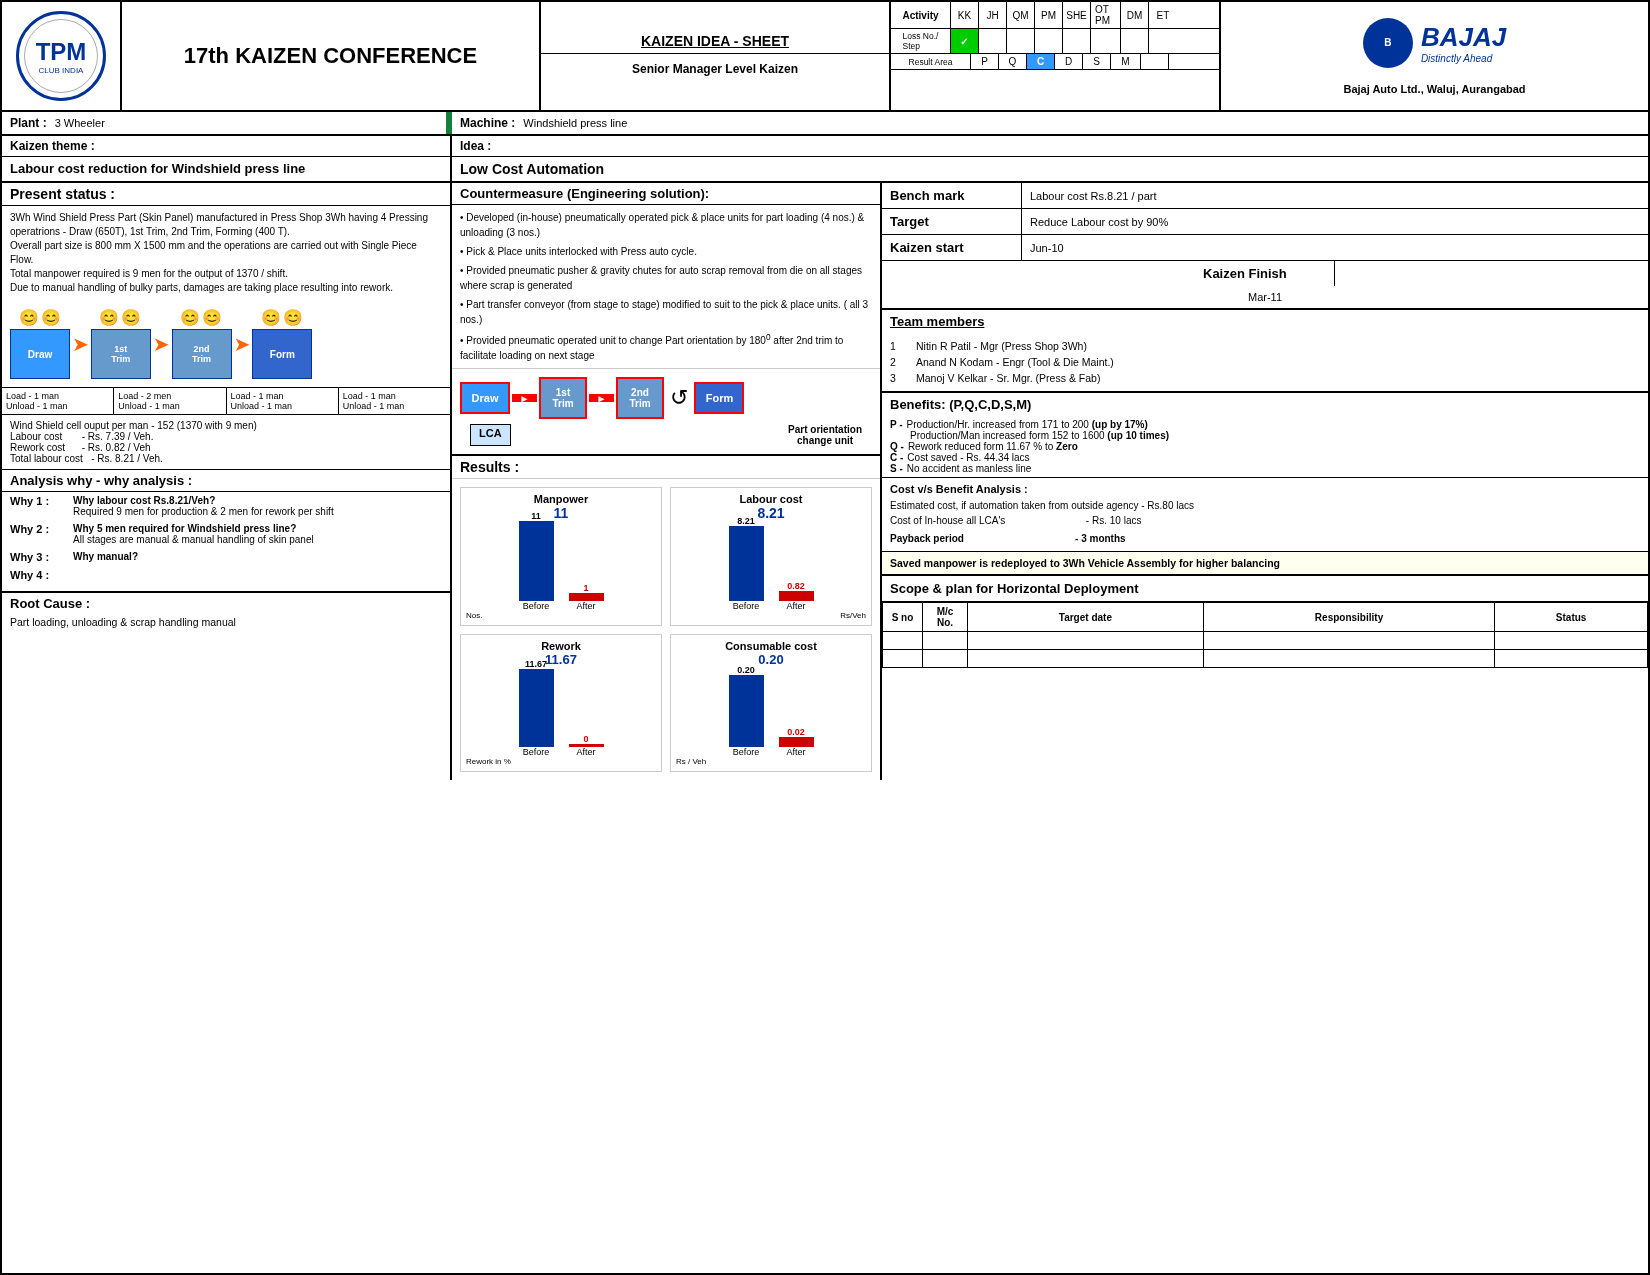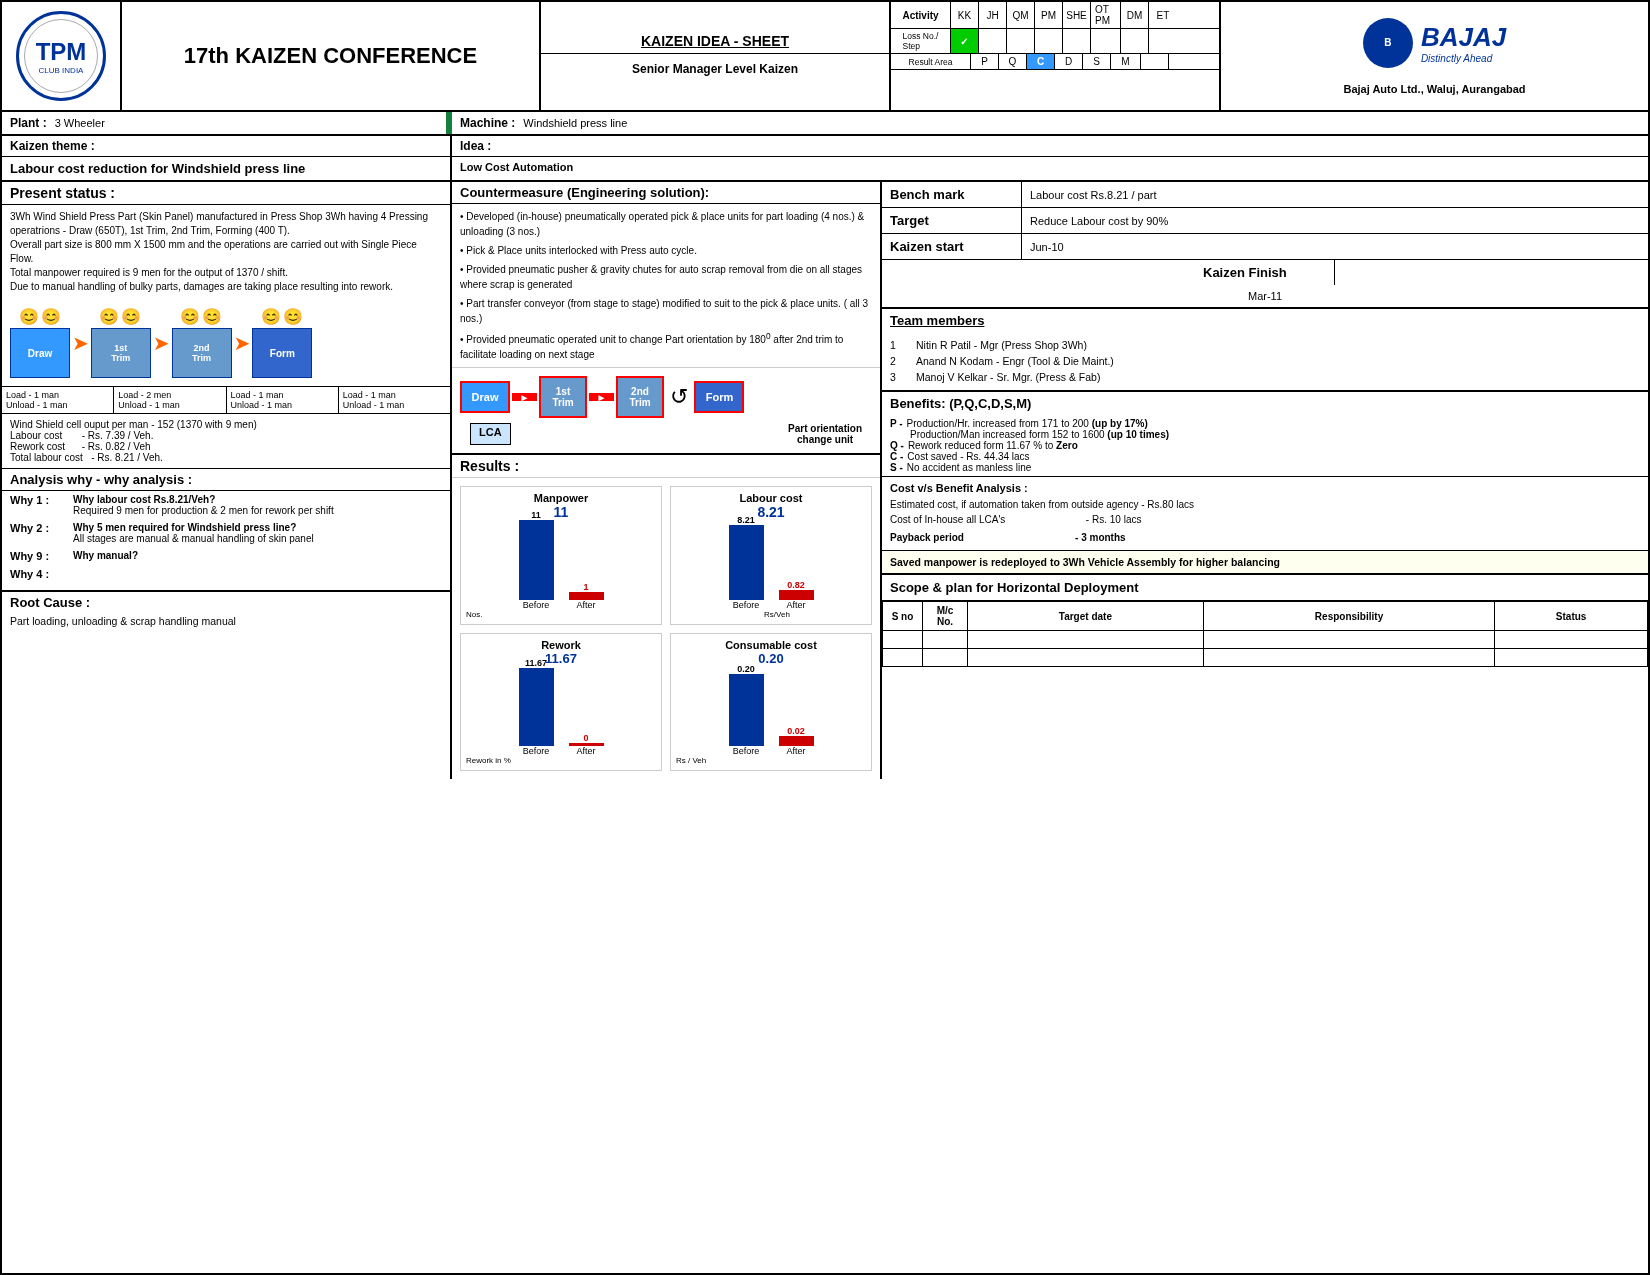--- a/index.html
+++ b/index.html
@@ -35,21 +35,21 @@
     .plant-section { width: 450px; border-right: 6px solid #15803d; padding: 4px 8px; display: flex; align-items: center; gap: 8px; }
     .machine-section { flex: 1; padding: 4px 8px; display: flex; align-items: center; gap: 8px; }
     .label-bold { font-weight: bold; font-size: 12px; }
 
     .row-theme-idea { display: flex; border-bottom: 1px solid #000; }
     .theme-section { width: 450px; border-right: 2px solid #000; padding: 3px 8px; }
     .idea-section { flex: 1; padding: 3px 8px; }
     
     .row-theme-value { display: flex; border-bottom: 2px solid #000; }
     .theme-value { width: 450px; border-right: 2px solid #000; padding: 4px 8px; font-weight: bold; font-size: 13px; }
-    .idea-value { flex: 1; padding: 4px 8px; font-weight: bold; font-size: 11px; }
+    .idea-value { flex: 1; padding: 4px 8px; font-weight: bold; font-size: 14px; }
 
     
     .main-content { display: flex; }
     .col-left { width: 450px; border-right: 2px solid #000; }
     .col-mid { width: 430px; border-right: 2px solid #000; }
     .col-right { flex: 1; }
 
     .section-header { background: #fff; font-weight: bold; font-size: 13px; border-bottom: 1px solid #000; padding: 3px 8px; }
     .section-content { padding: 5px 8px; font-size: 10.5px; }
 
@@ -261,21 +261,21 @@
         </div>
       </div>
       <div class="why-row">
         <span class="why-label">Why 2 :</span>
         <div>
           <div class="why-q">Why 5 men required for Windshield press line?</div>
           <div class="why-a">All stages are manual &amp; manual handling of skin panel</div>
         </div>
       </div>
       <div class="why-row">
-        <span class="why-label">Why 9 :</span>
+        <span class="why-label">Why 3 :</span>
         <div>
           <div class="why-q">Why manual?</div>
         </div>
       </div>
       <div class="why-row" style="padding-bottom:10px;">
         <span class="why-label">Why 4 :</span>
         <div></div>
       </div>
 
       <div style="border-top:2px solid #000;">
@@ -362,21 +362,21 @@
                 <span style="font-size:9px; font-weight:bold;">8.21</span>
                 <div style="background:#003399; width:35px; height:75px;"></div>
                 <span style="font-size:9px;">Before</span>
               </div>
               <div style="display:flex; flex-direction:column; align-items:center;">
                 <span style="font-size:9px; font-weight:bold; color:#cc0000;">0.82</span>
                 <div style="background:#cc0000; width:35px; height:10px;"></div>
                 <span style="font-size:9px;">After</span>
               </div>
             </div>
-            <div style="font-size:8px; text-align:center;padding-left:12px;">Rs/Veh</div>
+            <div style="font-size:8px; text-align:right;padding-left:12px;">Rs/Veh</div>
           </div>
         </div>
 
         <div style="display:flex; gap:8px; padding:0 8px 8px 8px;">
 
           <div style="flex:1; border:1px solid #ccc; padding:5px;">
             <div style="text-align:center; font-weight:bold; font-size:11px;">Rework</div>
             <div style="text-align:center; font-weight:bold; font-size:13px; color:#003399;">11.67</div>
             <div style="display:flex; align-items:flex-end; justify-content:center; height:90px; gap:15px; padding:0 10px;">
               <div style="display:flex; flex-direction:column; align-items:center;">

